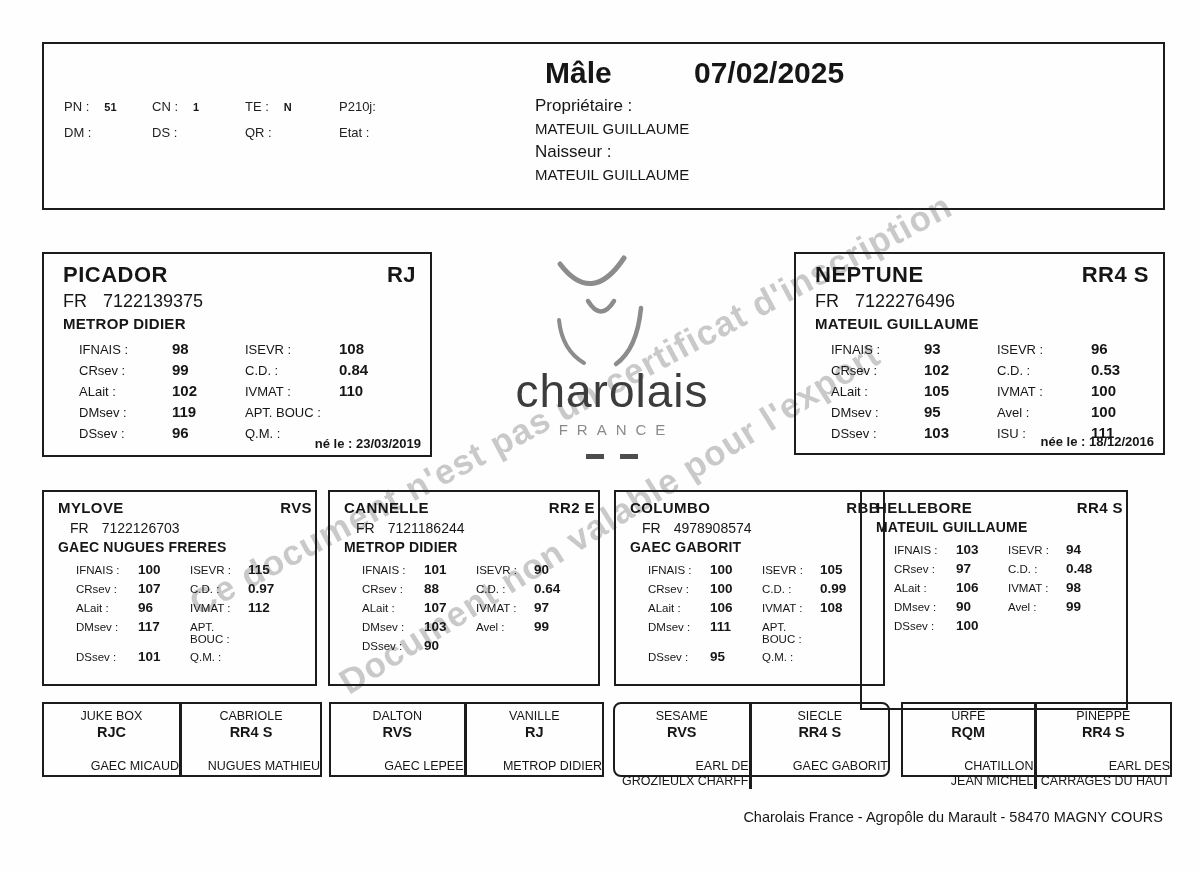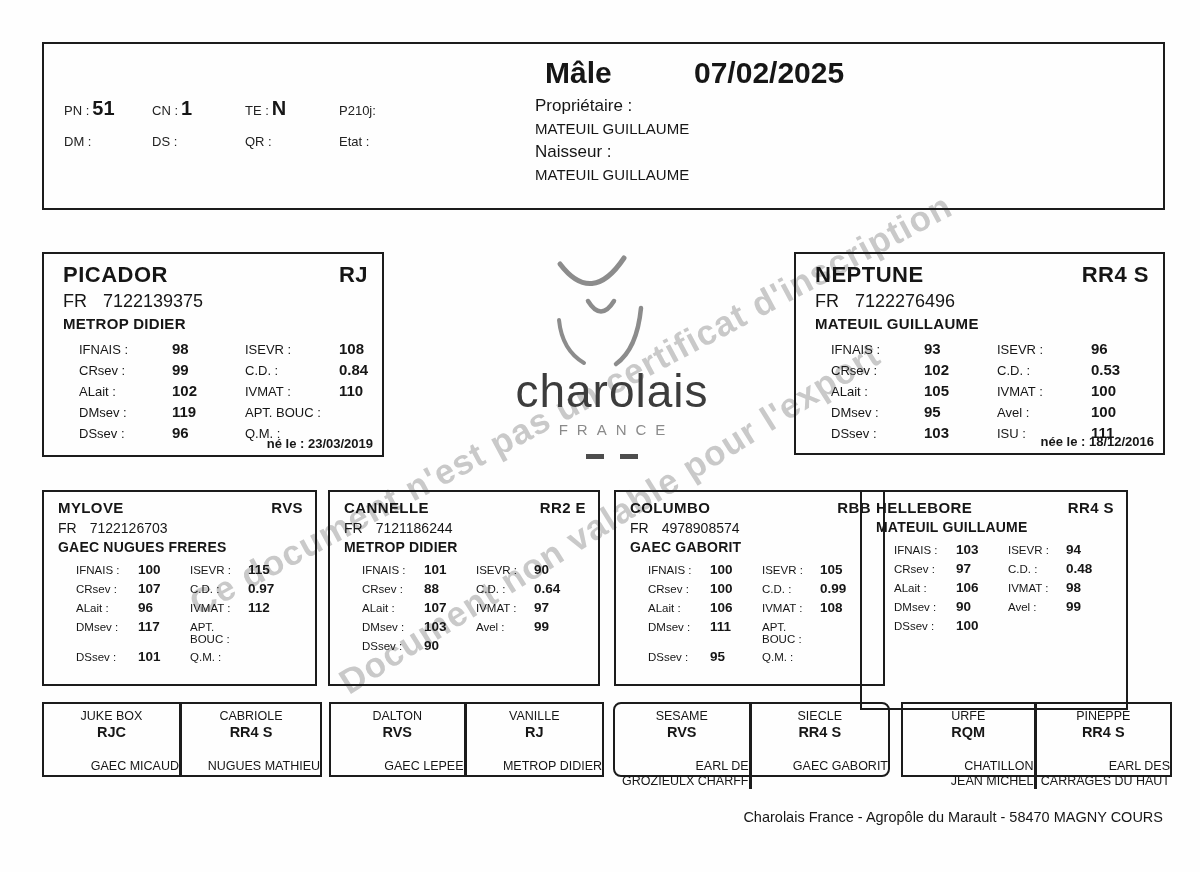--- a/index.html
+++ b/index.html
@@ -19,36 +19,36 @@
   
   .hdr-title-row { position:absolute; left:20px; top:10px; display:flex; align-items:baseline; }
   .hdr-name { font-size:31px; font-weight:700; letter-spacing:.5px; }
   .hdr-name-r { font-size:27px; font-weight:500; font-family:"DejaVu Serif", serif; font-style:italic; margin-left:2px; }
   .hdr-id { font-size:30px; font-weight:700; margin-left:22px; }
   .hdr-sex { position:absolute; left:501px; top:12px; font-size:30px; font-weight:700; }
   .hdr-date { position:absolute; left:650px; top:12px; font-size:30px; font-weight:700; }
   .hfields { position:absolute; left:20px; top:53px; display:grid; grid-template-columns:88px 93px 94px 120px; row-gap:8px; }
   .hfield { white-space:nowrap; }
   .hlabel { font-size:13px; color:#222; }
-  .hvalue { font-size:20px; font-weight:700; margin-left:3px; }
+  .hvalue { font-size:11px; font-weight:700; margin-left:15px; }
   .hdr-right { position:absolute; left:491px; top:50px; line-height:23px; }
   .hdr-right .cap { font-size:17px; }
   .hdr-right .nm  { font-size:15px; }
   
   .ptitle { display:flex; justify-content:space-between; padding:8px 14px 0 19px; font-size:22px; font-weight:700; letter-spacing:.5px; }
   .pid { padding-left:19px; margin-top:3px; font-size:18px; }
   .pid .num { margin-left:16px; }
   .powner { padding-left:19px; margin-top:3px; font-size:15px; font-weight:700; letter-spacing:.3px; }
   .pstats { margin:8px 0 0 35px; display:grid; grid-template-columns:93px 73px 94px 1fr; row-gap:4px; align-items:start; }
   .pstats .sl { font-size:13px; padding-top:2px; }
   .pstats .sv { font-size:15px; font-weight:700; }
   .birth { position:absolute; right:9px; bottom:4px; font-size:13px; font-weight:600; }
   
-  .gtitle { display:flex; justify-content:space-between; padding:7px 12px 0 14px; font-size:15px; font-weight:700; letter-spacing:.4px; }
-  .gid { padding-left:14px; margin-top:4px; font-size:14px; }
+  .gtitle { display:flex; justify-content:space-between; padding:7px 3px 0 14px; font-size:15px; font-weight:700; letter-spacing:.4px; }
+  .gid { padding-left:26px; margin-top:4px; font-size:14px; }
   .gid .num { margin-left:13px; }
   .gowner { padding-left:14px; margin-top:3px; font-size:14px; font-weight:700; letter-spacing:.2px; }
   .gstats { margin:7px 8px 0 32px; display:grid; grid-template-columns:62px 52px 58px 1fr; row-gap:4px; align-items:start; }
   .gstats .sl { font-size:11.5px; padding-top:2px; }
   .gstats .sv { font-size:13.5px; font-weight:700; }
   
   .ggroup { position:absolute; top:702px; height:75px; border:2px solid #1c1c1c; display:grid; grid-template-columns:1fr 1fr; z-index:2; box-sizing:border-box; background:transparent; }
   .ggcell { text-align:center; padding-top:5px; line-height:15px; }
   .ggcell.first { border-right:3px solid #1c1c1c; }
   .ggname { font-size:12.5px; }
@@ -88,21 +88,21 @@
     </div>
 
     <div class="hdr-right">
       <div class="cap">Propriétaire :</div>
       <div class="nm">MATEUIL GUILLAUME</div>
       <div class="cap">Naisseur :</div>
       <div class="nm">MATEUIL GUILLAUME</div>
     </div>
   </div>
 
-  <div class="abox" style="left:42px; top:252px; width:342px; height:205px;">
+  <div class="abox" style="left:42px; top:252px; width:390px; height:205px;">
     <div class="ptitle">
       <span>PICADOR</span>
       <span>RJ</span>
     </div>
     <div class="pid"><span>FR</span><span class="num">7122139375</span></div>
     <div class="powner">METROP DIDIER</div>
     <div class="pstats">
       <span class="sl">IFNAIS :</span>
         <span class="sv">98</span>
         <span class="sl">ISEVR :</span>

